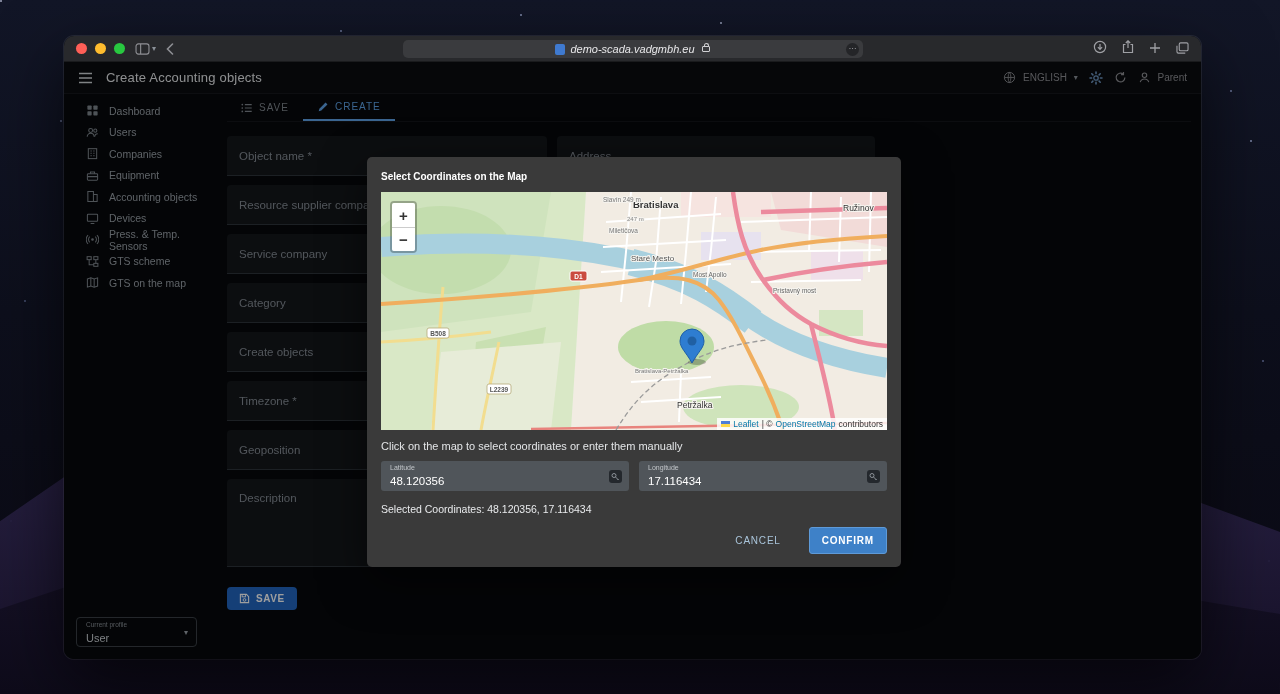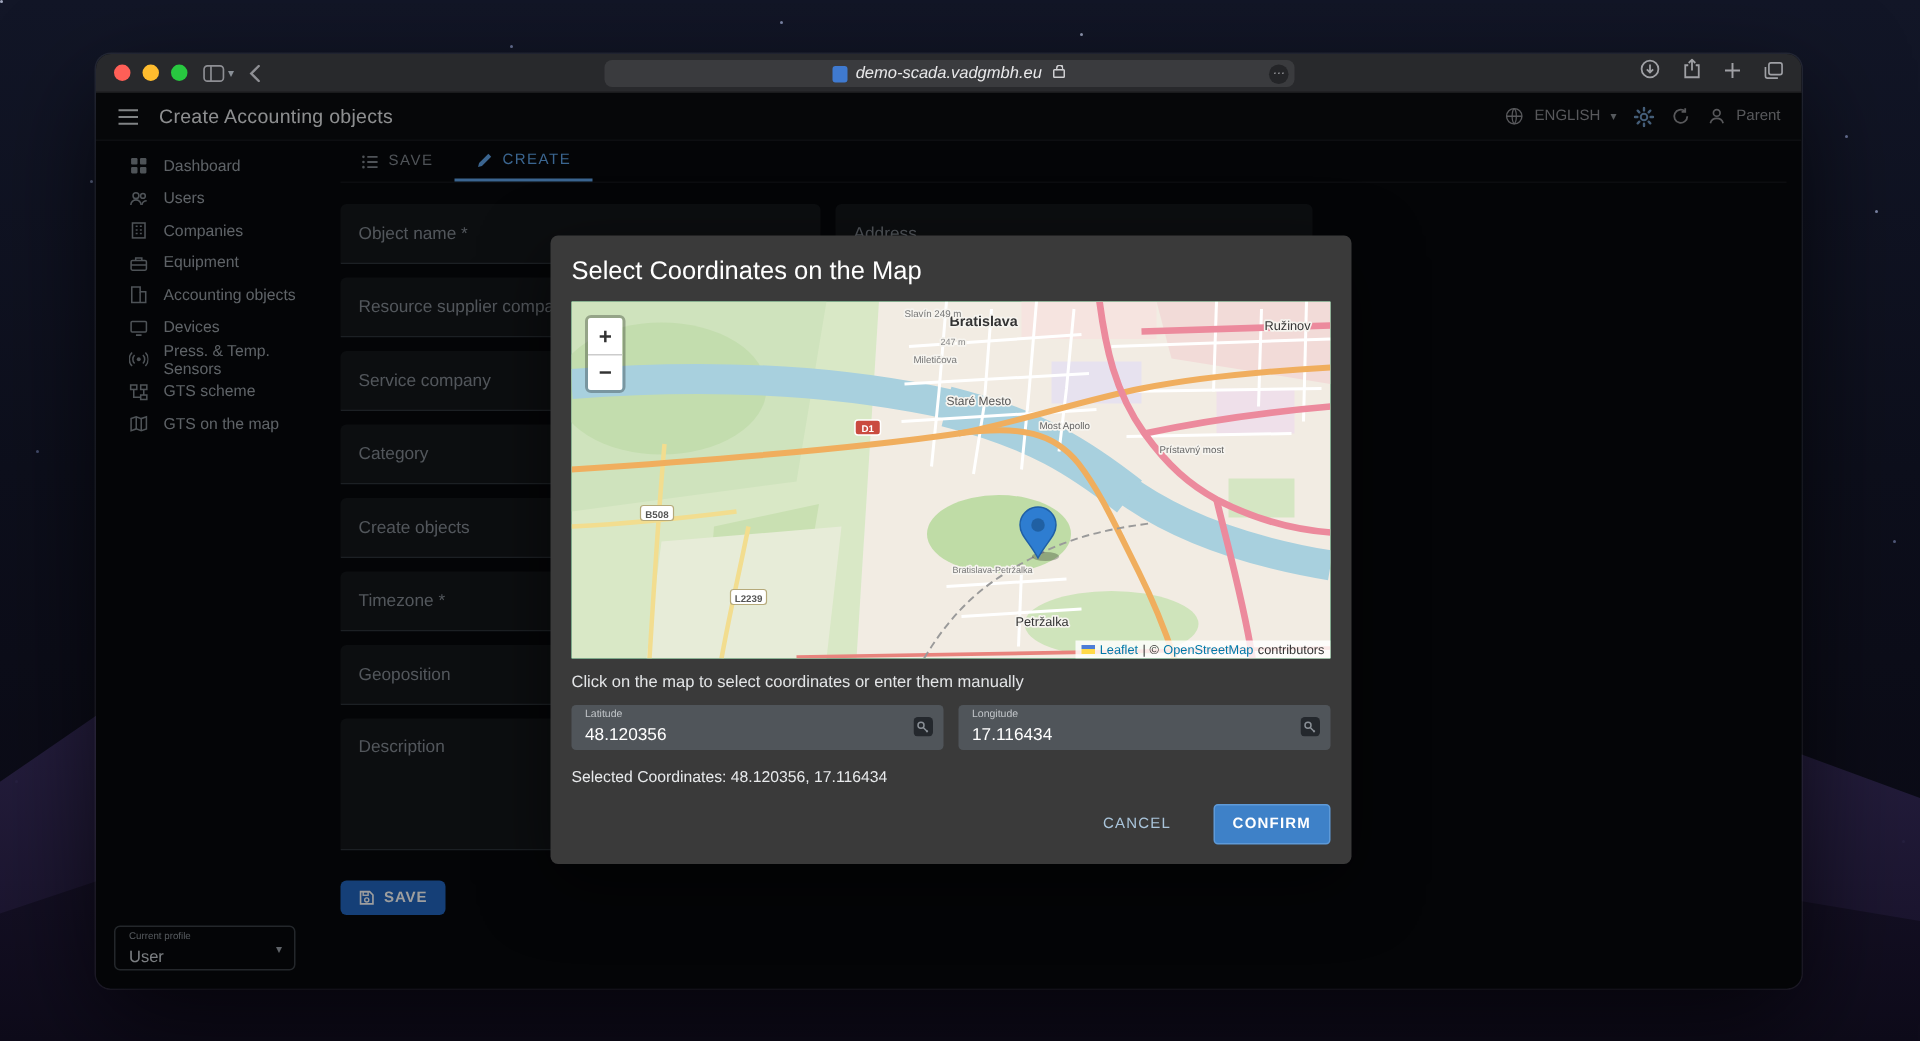--- a/index.html
+++ b/index.html
@@ -66,21 +66,21 @@
   .field { height:40px; background:#14171b; border-radius:4px 4px 0 0; border-bottom:1px solid #2e343b; display:flex;
     align-items:center; padding:0 12px; color:#858c94; font-size:11.5px; margin-bottom:9px; }
   .field.tall { height:88px; align-items:flex-start; padding-top:13px; }
   .save-btn { margin-top:11px; display:inline-flex; align-items:center; gap:6px; background:#2266c0; color:#fff;
     font-size:10px; font-weight:bold; letter-spacing:.6px; padding:6px 12px; border-radius:4px; border:none; }
 
   
   .scrim { position:absolute; inset:0; background:rgba(0,0,0,.38); z-index:10; }
   .modal { position:absolute; left:303px; top:95px; width:534px; background:#3a3a3a; border-radius:5px; z-index:20;
     box-shadow:0 14px 45px rgba(0,0,0,.55); padding:0 14px 8px; }
-  .modal-title { font-size:17px; color:#fff; padding:14px 0 10px; font-weight:normal; }
+  .modal-title { font-size:10px; color:#fff; padding:14px 0 10px; font-weight:bold; }
   .map-wrap { width:506px; height:238px; position:relative; overflow:hidden; background:#86efac; }
   .zoom-ctl { position:absolute; left:9px; top:9px; width:27px; border:2px solid rgba(0,0,0,.28); border-radius:4px;
     overflow:hidden; z-index:5; }
   .zoom-btn { width:100%; height:24px; background:#fff; color:#333; font-size:15px; font-weight:bold; display:flex;
     align-items:center; justify-content:center; border:none; }
   .zoom-btn + .zoom-btn { border-top:1px solid #ccc; }
   .attribution { position:absolute; right:0; bottom:0; background:rgba(255,255,255,.82); font-size:8.5px; color:#333;
     padding:1px 4px; display:flex; gap:3px; align-items:center; z-index:5; }
   .attr-link { color:#0078a8; }
   .flag { width:9px; height:6px; background:linear-gradient(to bottom,#4e7ed6 50%,#ffd948 50%); }

